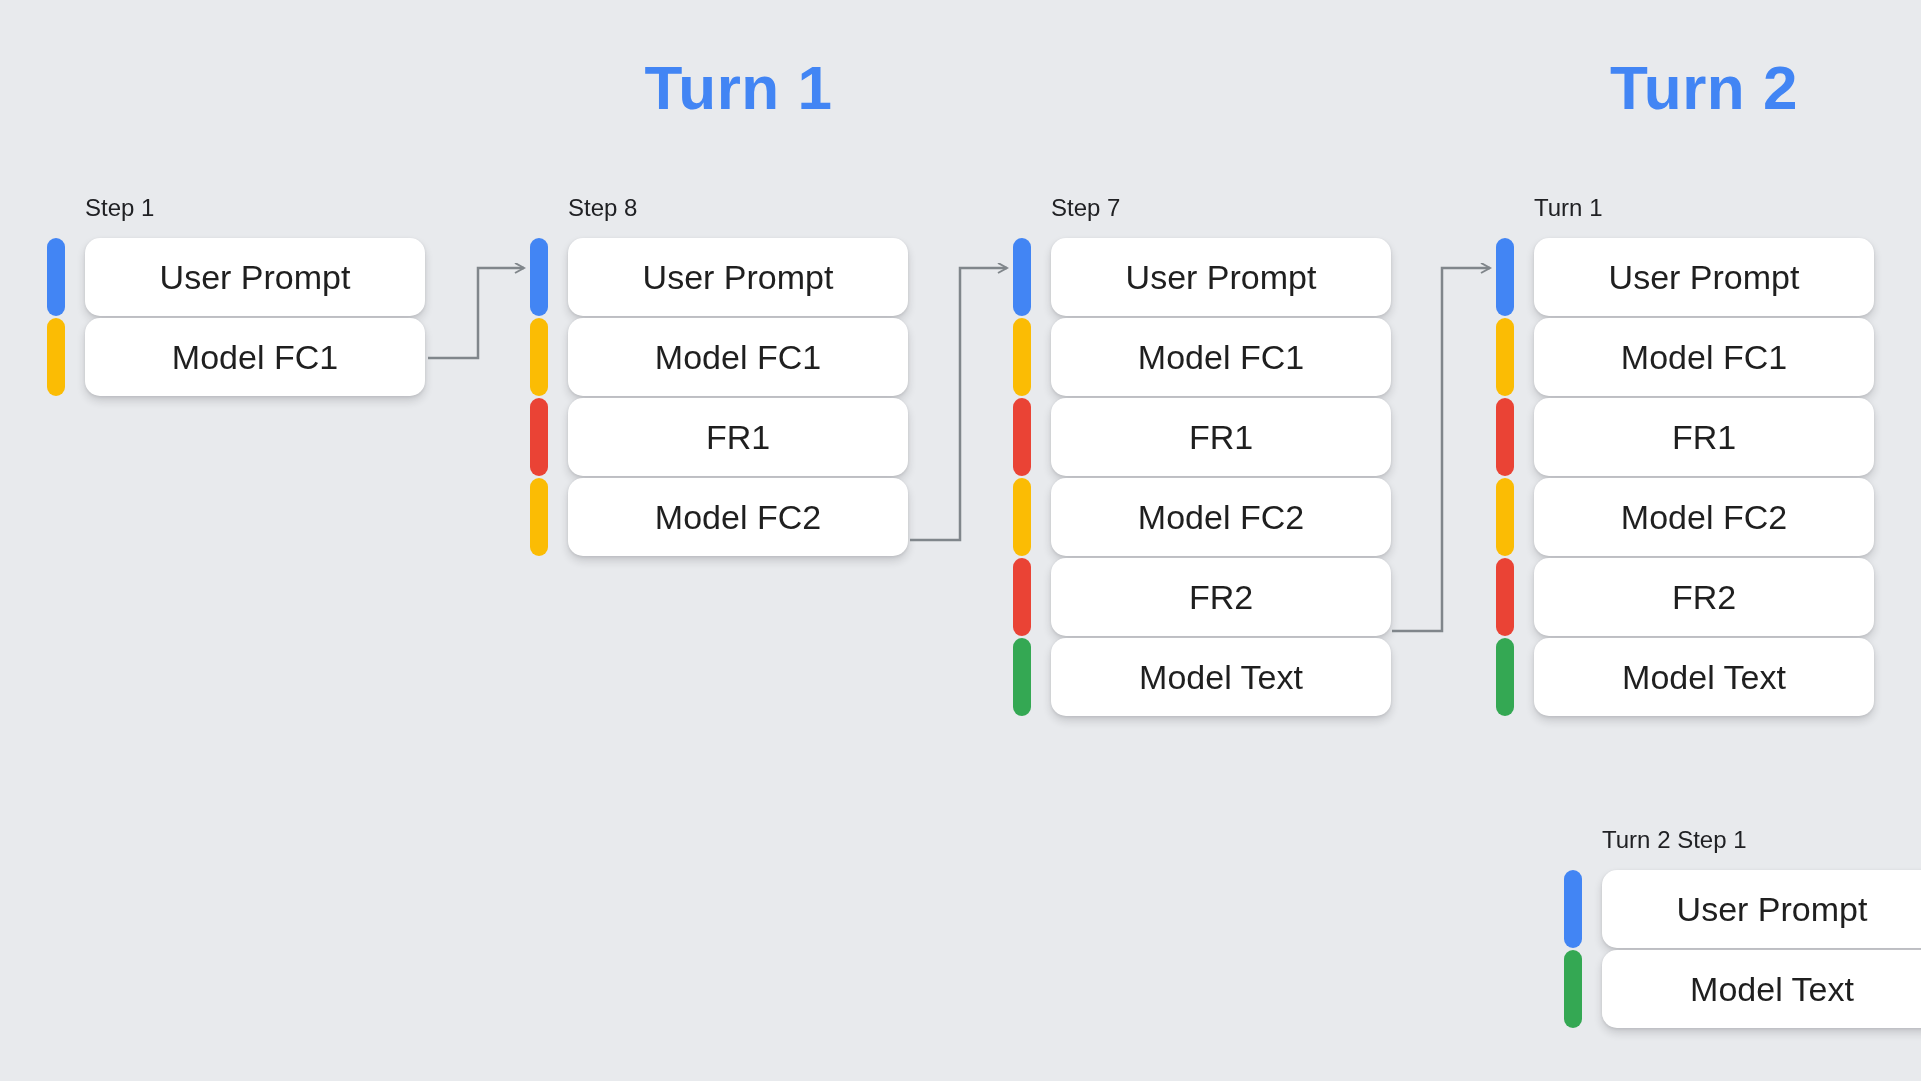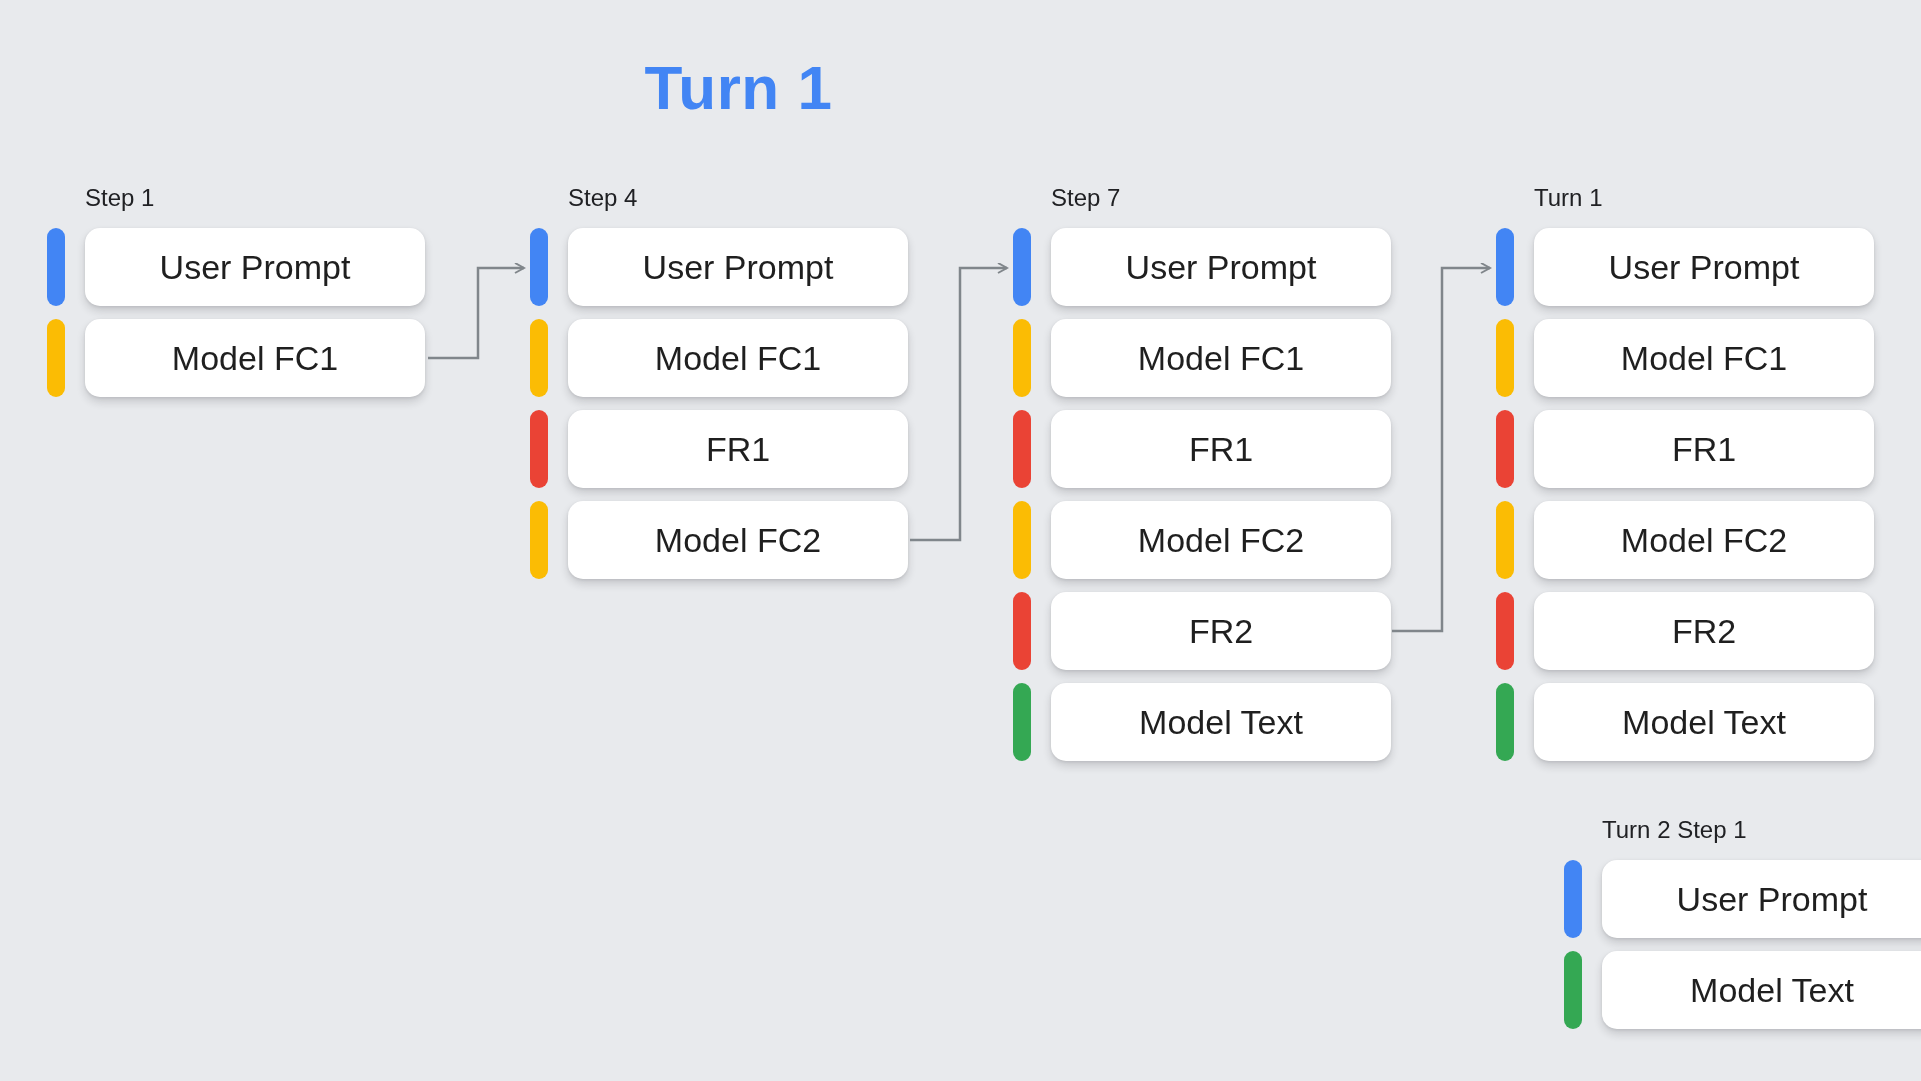--- a/index.html
+++ b/index.html
@@ -27,23 +27,23 @@
   #col-1 { left: 47px;   top: 184px; }
   #col-2 { left: 530px;  top: 184px; }
   #col-3 { left: 1013px; top: 184px; }
   #col-4 { left: 1496px; top: 184px; }
   #col-5 { left: 1564px; top: 816px; }
 
   .col-label {
     font-size: 24px;
     line-height: 28px;
     color: #202124;
-    margin: 0 0 16px 38px;
-  }
-  .rows { display: flex; flex-direction: column; gap: 13px; }
+    margin: 10px 0 16px 38px;
+  }
+  .rows { display: flex; flex-direction: column; gap: 2px; }
   .row  { display: flex; align-items: stretch; gap: 20px; height: 78px; }
 
   .bar { width: 18px; border-radius: 9px; flex: 0 0 18px; }
 
   .box {
     width: 340px;
     background: #ffffff;
     border-radius: 15px;
     display: flex;
     align-items: center;
@@ -69,41 +69,42 @@
     stroke: #80868b;
     stroke-width: 2;
   }
 </style>
 </head>
 <body>
 
 <div id="canvas">
 
   <div id="title-turn1" class="turn-title">Turn 1</div>
+  <div id="title-turn2" class="turn-title">Turn 2</div>
 
   <div id="col-1" class="column">
     <div class="col-label">Step 1</div>
     <div class="rows">
       <div class="row">
         <span class="bar" style="background: rgb(66, 133, 244);"></span>
         <div class="box">
             <span>User Prompt</span>
           </div>
       </div>
       <div class="row">
         <span class="bar" style="background: rgb(251, 188, 4);"></span>
         <div class="box">
             <span>Model FC1</span>
           </div>
       </div>
     </div>
   </div>
 
   <div id="col-2" class="column">
-    <div class="col-label">Step 4</div>
+    <div class="col-label">Step 8</div>
     <div class="rows">
       <div class="row">
         <span class="bar" style="background: rgb(66, 133, 244);"></span>
         <div class="box">
             <span>User Prompt</span>
           </div>
       </div>
       <div class="row">
         <span class="bar" style="background: rgb(251, 188, 4);"></span>
         <div class="box">

